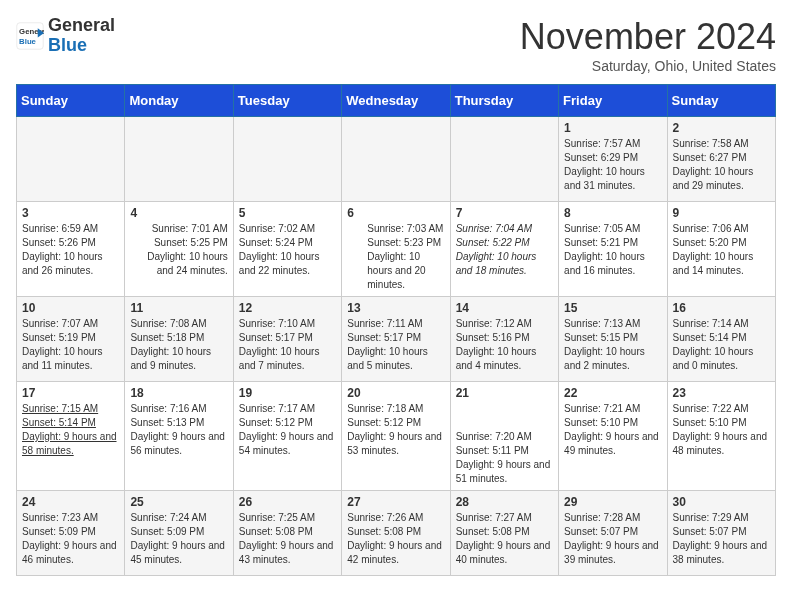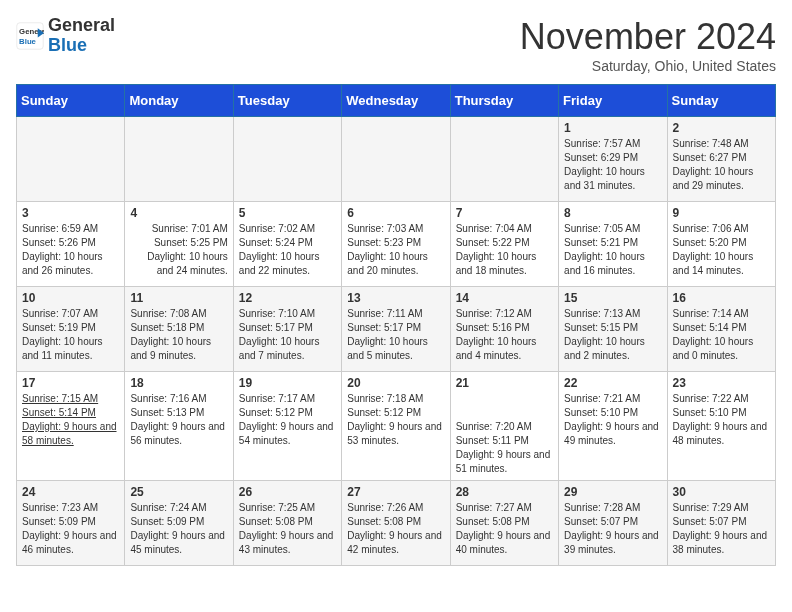--- a/index.html
+++ b/index.html
@@ -129,21 +129,21 @@
         <td></td>
         <td></td>
         <td>
           <div class="day-num">1</div>
           <div class="day-info" style="white-space: pre-line;">Sunrise: 7:57 AM
 Sunset: 6:29 PM
 Daylight: 10 hours and 31 minutes.</div>
         </td>
         <td>
           <div class="day-num">2</div>
-          <div class="day-info" style="white-space: pre-line;">Sunrise: 7:48 AM
+          <div class="day-info" style="white-space: pre-line;">Sunrise: 7:58 AM
 Sunset: 6:27 PM
 Daylight: 10 hours and 29 minutes.</div>
         </td>
       </tr>
       <tr>
         <td>
           <div class="day-num">3</div>
           <div class="day-info" style="white-space: pre-line;">Sunrise: 6:59 AM
 Sunset: 5:26 PM
 Daylight: 10 hours and 26 minutes.</div>
@@ -155,27 +155,27 @@
 Daylight: 10 hours and 24 minutes.</div>
         </td>
         <td>
           <div class="day-num">5</div>
           <div class="day-info" style="white-space: pre-line;">Sunrise: 7:02 AM
 Sunset: 5:24 PM
 Daylight: 10 hours and 22 minutes.</div>
         </td>
         <td>
           <div class="day-num">6</div>
-          <div class="day-info" style="white-space: pre-line;">Sunrise: 7:03 AM
+          <div class="day-info" style="white-space: pre-line; margin-left: 20px;">Sunrise: 7:03 AM
 Sunset: 5:23 PM
 Daylight: 10 hours and 20 minutes.</div>
         </td>
         <td>
           <div class="day-num">7</div>
-          <div class="day-info" style="white-space: pre-line;">Sunrise: 7:04 AM
+          <div class="day-info" style="white-space: pre-line; font-style: italic;">Sunrise: 7:04 AM
 Sunset: 5:22 PM
 Daylight: 10 hours and 18 minutes.</div>
         </td>
         <td>
           <div class="day-num">8</div>
           <div class="day-info" style="white-space: pre-line;">Sunrise: 7:05 AM
 Sunset: 5:21 PM
 Daylight: 10 hours and 16 minutes.</div>
         </td>
         <td>

